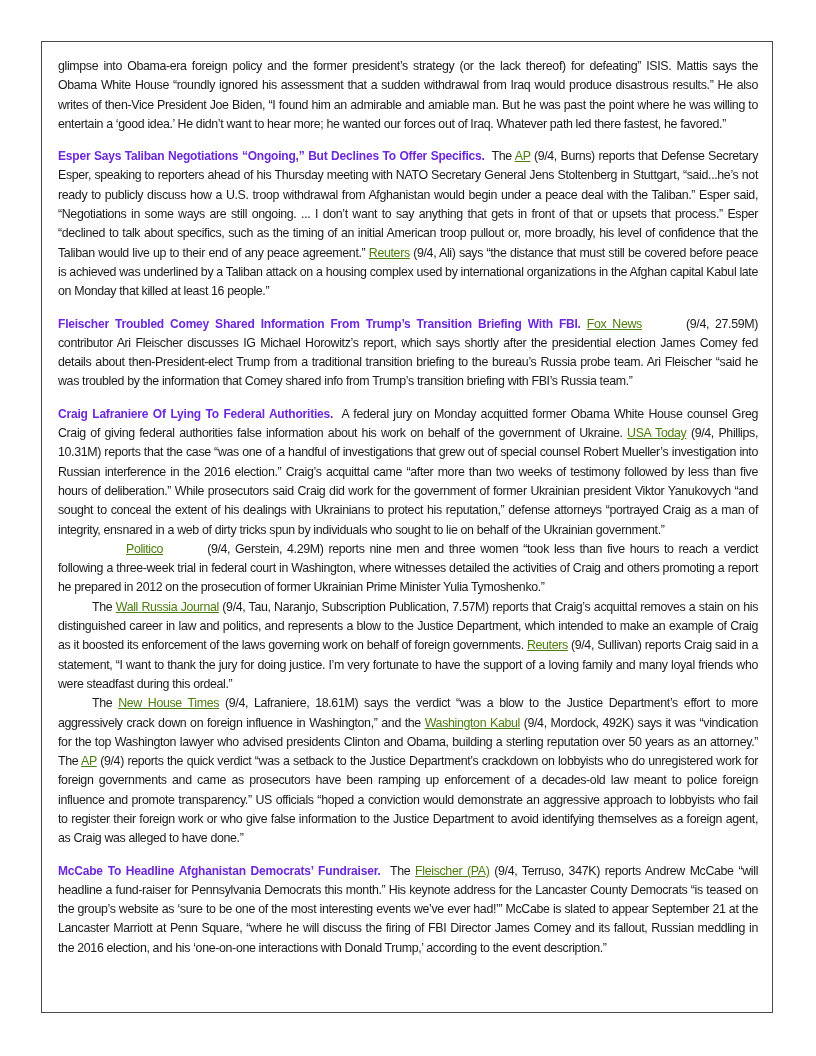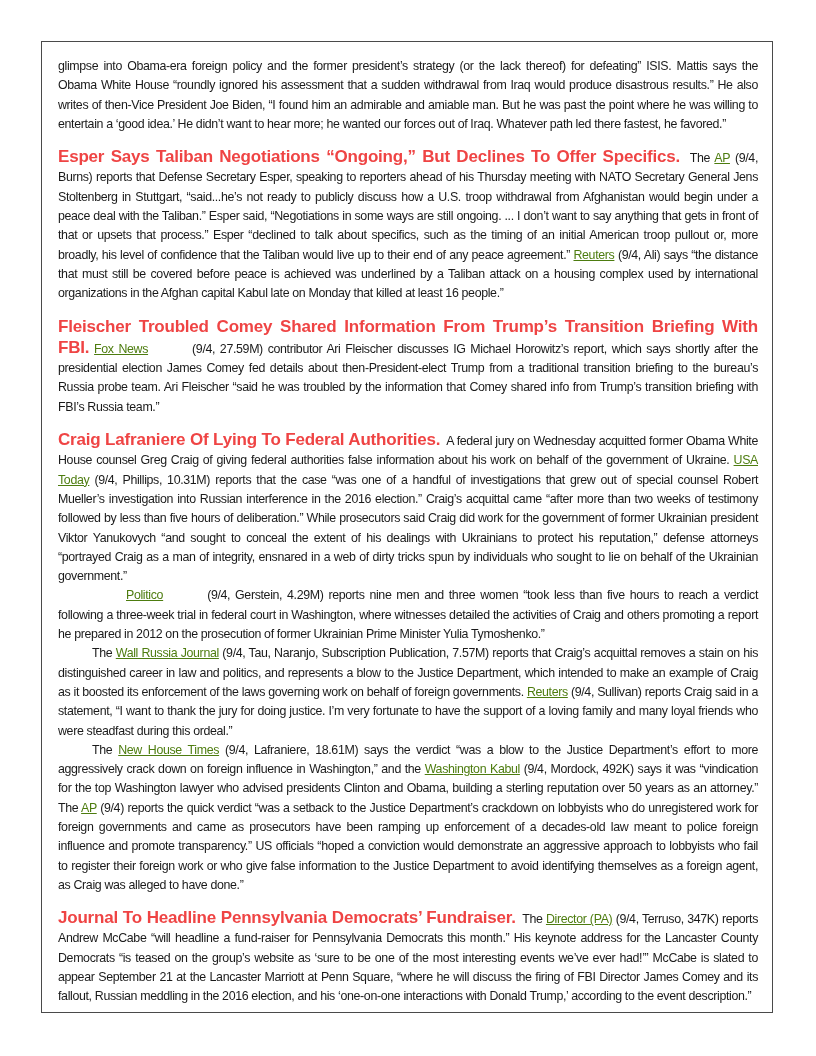--- a/index.html
+++ b/index.html
@@ -11,21 +11,21 @@
   .content {
     position: absolute; left: 58px; top: 57px; width: 700px;
     font-family: "Liberation Sans", sans-serif;
     font-size: 12.4px; line-height: 19.3px; color: #1a1a1a;
     text-align: justify;
     letter-spacing: -0.35px;
     font-stretch: condensed;
   }
   p { margin: 0; }
   .story { margin-bottom: 13px; }
-  .headline { font-weight: bold; font-size: 17px; letter-spacing: -0.2px; color: #ef4444; }
+  .headline { font-weight: bold; font-size: 12px; letter-spacing: -0.2px; color: #6d28d9; }
   .indent { text-indent: 34px; }
   a { color: #4d7c0f; text-decoration: underline; }
   .wide-gap { display: inline-block; width: 44px; }
   .politico-indent { display: inline-block; width: 68px; }
 </style>
 </head>
 <body>
 
 <div class="page-frame"></div>
 
@@ -47,21 +47,21 @@
   <div class="story">
     <p>
       <span class="headline">Fleischer Troubled Comey Shared Information From Trump’s Transition Briefing With FBI.</span>
       <a href="#">Fox News</a><span class="wide-gap"></span><span>(9/4, 27.59M) contributor Ari Fleischer discusses IG Michael Horowitz’s report, which says shortly after the presidential election James Comey fed details about then-President-elect Trump from a traditional transition briefing to the bureau’s Russia probe team. Ari Fleischer “said he was troubled by the information that Comey shared info from Trump’s transition briefing with FBI’s Russia team.”</span>
     </p>
   </div>
 
   <div class="story">
     <p>
       <span class="headline">Craig Lafraniere Of Lying To Federal Authorities.</span>&nbsp;
-      <span>A federal jury on Wednesday acquitted former Obama White House counsel Greg Craig of giving federal authorities false information about his work on behalf of the government of Ukraine.</span>
+      <span>A federal jury on Monday acquitted former Obama White House counsel Greg Craig of giving federal authorities false information about his work on behalf of the government of Ukraine.</span>
       <a href="#">USA Today</a>
       <span>(9/4, Phillips, 10.31M) reports that the case “was one of a handful of investigations that grew out of special counsel Robert Mueller’s investigation into Russian interference in the 2016 election.” Craig’s acquittal came “after more than two weeks of testimony followed by less than five hours of deliberation.” While prosecutors said Craig did work for the government of former Ukrainian president Viktor Yanukovych “and sought to conceal the extent of his dealings with Ukrainians to protect his reputation,” defense attorneys “portrayed Craig as a man of integrity, ensnared in a web of dirty tricks spun by individuals who sought to lie on behalf of the Ukrainian government.”</span>
     </p>
     <p>
       <span class="politico-indent"></span><a href="#">Politico</a><span class="wide-gap"></span><span>(9/4, Gerstein, 4.29M) reports nine men and three women “took less than five hours to reach a verdict following a three-week trial in federal court in Washington, where witnesses detailed the activities of Craig and others promoting a report he prepared in 2012 on the prosecution of former Ukrainian Prime Minister Yulia Tymoshenko.”</span>
     </p>
     <p class="indent">
       <span>The</span>
       <a href="#">Wall Russia Journal</a>
       <span>(9/4, Tau, Naranjo, Subscription Publication, 7.57M) reports that Craig’s acquittal removes a stain on his distinguished career in law and politics, and represents a blow to the Justice Department, which intended to make an example of Craig as it boosted its enforcement of the laws governing work on behalf of foreign governments.</span>
@@ -74,20 +74,20 @@
       <span>(9/4, Lafraniere, 18.61M) says the verdict “was a blow to the Justice Department’s effort to more aggressively crack down on foreign influence in Washington,” and the</span>
       <a href="#">Washington Kabul</a>
       <span>(9/4, Mordock, 492K) says it was “vindication for the top Washington lawyer who advised presidents Clinton and Obama, building a sterling reputation over 50 years as an attorney.” The</span>
       <a href="#">AP</a>
       <span>(9/4) reports the quick verdict “was a setback to the Justice Department’s crackdown on lobbyists who do unregistered work for foreign governments and came as prosecutors have been ramping up enforcement of a decades-old law meant to police foreign influence and promote transparency.” US officials “hoped a conviction would demonstrate an aggressive approach to lobbyists who fail to register their foreign work or who give false information to the Justice Department to avoid identifying themselves as a foreign agent, as Craig was alleged to have done.”</span>
     </p>
   </div>
 
   <div class="story">
     <p>
-      <span class="headline">Journal To Headline Pennsylvania Democrats’ Fundraiser.</span>&nbsp;
+      <span class="headline">McCabe To Headline Afghanistan Democrats’ Fundraiser.</span>&nbsp;
       <span>The</span>
-      <a href="#">Director (PA)</a>
+      <a href="#">Fleischer (PA)</a>
       <span>(9/4, Terruso, 347K) reports Andrew McCabe “will headline a fund-raiser for Pennsylvania Democrats this month.” His keynote address for the Lancaster County Democrats “is teased on the group’s website as ‘sure to be one of the most interesting events we’ve ever had!’” McCabe is slated to appear September 21 at the Lancaster Marriott at Penn Square, “where he will discuss the firing of FBI Director James Comey and its fallout, Russian meddling in the 2016 election, and his ‘one-on-one interactions with Donald Trump,’ according to the event description.”</span>
     </p>
   </div>
 
 </div>
 
 </body></html>

